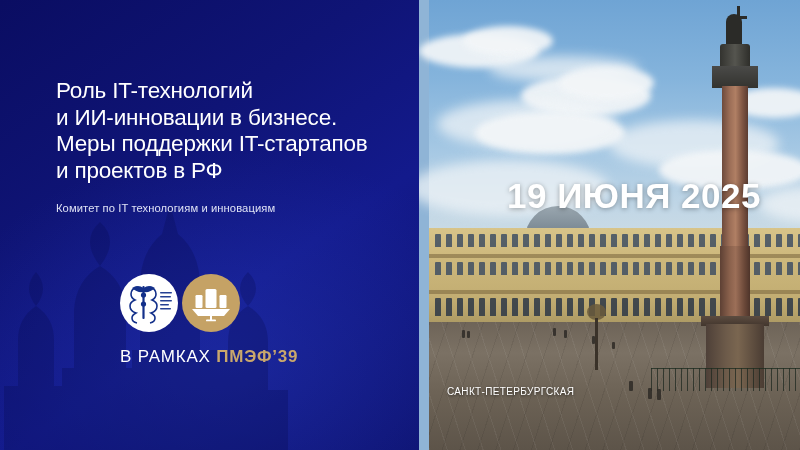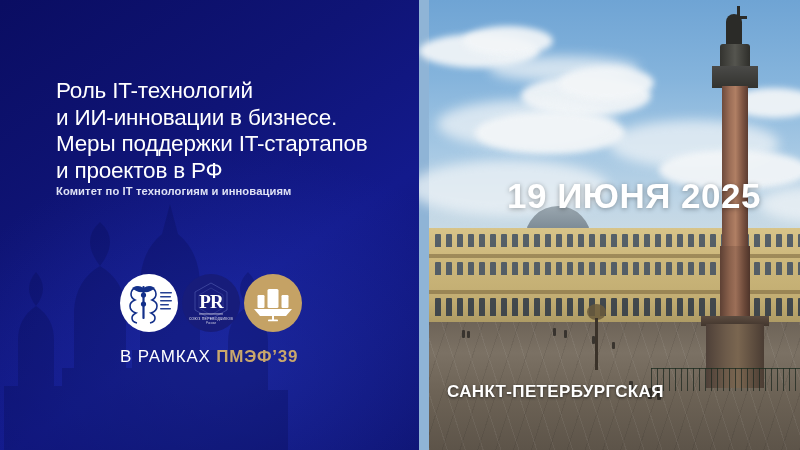--- a/index.html
+++ b/index.html
@@ -52,25 +52,25 @@
   #event-title {
     margin: 0;
     color: #ffffff;
     font-size: 22.5px;
     line-height: 26.5px;
     font-weight: 400;
     letter-spacing: -0.2px;
     white-space: pre-line;
   }
   #event-subtitle {
-    margin: 0 0 0 0;
+    margin: 17px 0 0 0;
     color: #dfe2f5;
     font-size: 11.2px;
     line-height: 15px;
-    font-weight: 700;
+    font-weight: 400;
     letter-spacing: 0.1px;
   }
 
   
   #logo-row {
     position: absolute;
     left: 120px;
     top: 274px;
     display: flex;
     align-items: center;
@@ -262,23 +262,23 @@
   }
   #org-block {
     position: absolute;
     left: 18px;
     top: 384px;
     z-index: 6;
     color: #ffffff;
     text-shadow: 0 1px 3px rgba(0,0,0,0.6);
   }
   .org-line {
-    font-size: 17px;
+    font-size: 10px;
     line-height: 15.5px;
-    font-weight: 700;
+    font-weight: 400;
     letter-spacing: 0.35px;
     white-space: nowrap;
   }
   .addr-line {
     font-size: 11.5px;
     line-height: 16px;
     font-weight: 400;
     letter-spacing: 0.1px;
     white-space: nowrap;
     margin-top: 1px;
@@ -335,30 +335,20 @@
             <g fill="#13308a" opacity="0.92">
               <rect x="36" y="10" width="12" height="1.5" rx="0.7"></rect>
               <rect x="36" y="14" width="11" height="1.5" rx="0.7"></rect>
               <rect x="36" y="18" width="12" height="1.5" rx="0.7"></rect>
               <rect x="36" y="22" width="9" height="1.5" rx="0.7"></rect>
               <rect x="36" y="26" width="11" height="1.5" rx="0.7"></rect>
             </g>
           </svg>
         </div>
 
-        <div class="logo-badge logo-navy">
-          <svg width="56" height="56" viewBox="0 0 56 56" aria-hidden="true">
-            <polygon points="28,8 44,17 44,35 28,44 12,35 12,17" fill="none" stroke="#5a64b8" stroke-width="1" opacity="0.55"></polygon>
-            <polygon points="28,13 40,20 40,33 28,40 16,33 16,20" fill="none" stroke="#5a64b8" stroke-width="0.8" opacity="0.4"></polygon>
-            <text x="28" y="33" text-anchor="middle" font-family="'Liberation Serif', serif" font-size="19" font-weight="700" fill="#ffffff" letter-spacing="-1">PR</text>
-            <rect x="16" y="38.5" width="24" height="0.9" fill="#ffffff" opacity="0.75"></rect>
-            <text x="28" y="44.5" text-anchor="middle" font-family="'Liberation Sans', sans-serif" font-size="3.4" fill="#ffffff" opacity="0.9" letter-spacing="0.3">СОЮЗ ПЕРЕВОДЧИКОВ</text>
-            <text x="28" y="49" text-anchor="middle" font-family="'Liberation Sans', sans-serif" font-size="3" fill="#ffffff" opacity="0.7">России</text>
-          </svg>
-        </div>
 
         <div class="logo-badge logo-gold">
           <svg width="42" height="40" viewBox="0 0 42 40" aria-hidden="true">
             <g fill="#ffffff">
               <rect x="5.5" y="12" width="7" height="13" rx="1.2"></rect>
               <rect x="15.5" y="6" width="11" height="19" rx="1.5"></rect>
               <rect x="29.5" y="12" width="7" height="13" rx="1.2"></rect>
               <path d="M2 26 H40 L34 33 H8 Z"></path>
               <rect x="20" y="33" width="2" height="4"></rect>
               <rect x="16" y="36.5" width="10" height="1.8" rx="0.9"></rect>

